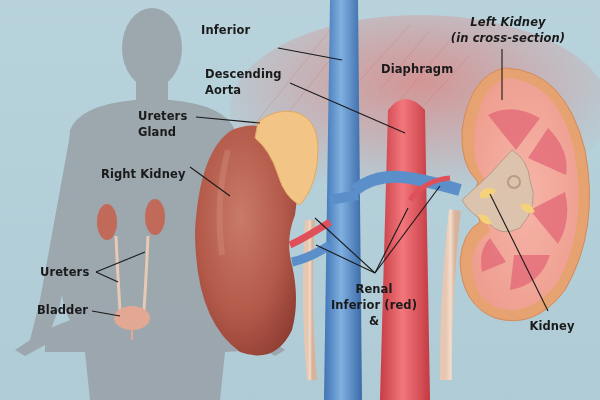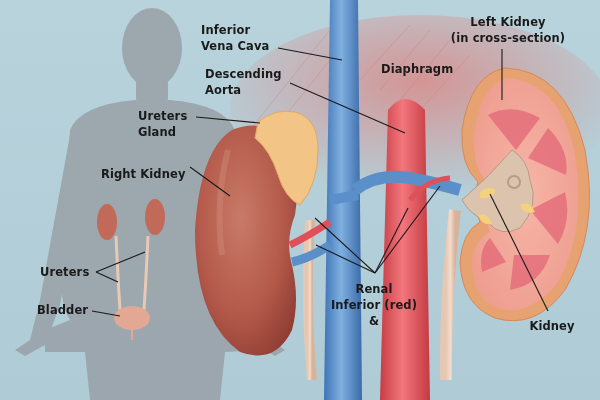--- a/index.html
+++ b/index.html
@@ -125,37 +125,36 @@
       <line x1="375" y1="273" x2="315" y2="218"></line>
       <line x1="375" y1="273" x2="316" y2="245"></line>
       <line x1="375" y1="273" x2="408" y2="208"></line>
       <line x1="375" y1="273" x2="440" y2="186"></line>
       <line x1="548" y1="311" x2="490" y2="194"></line>
     </g>
   </svg>
 
   <div class="label" style="left:201px; top:22px;">
     <span class="ln">Inferior</span>
-    <span class="ln">Vena Cava</span>
   </div>
   <div class="label" style="left:205px; top:66px;">
     <span class="ln">Descending</span>
     <span class="ln">Aorta</span>
   </div>
   <div class="label" style="left:138px; top:108px;">
     <span class="ln">Ureters</span>
     <span class="ln">Gland</span>
   </div>
   <div class="label" style="left:101px; top:166px;text-align:center;">
     <span class="ln">Right Kidney</span>
   </div>
   <div class="label" style="left:381px; top:61px;">
     <span class="ln">Diaphragm</span>
   </div>
-  <div class="label center" style="left:445px; top:14px; width:126px;">
+  <div class="label center" style="left:445px; top:14px; width:126px;font-style:italic;">
     <span class="ln">Left Kidney</span>
     <span class="ln">(in cross-section)</span>
   </div>
   <div class="label" style="left:40px; top:264px;">
     <span class="ln">Ureters</span>
   </div>
   <div class="label" style="left:37px; top:302px;">
     <span class="ln">Bladder</span>
   </div>
   <div class="label center" style="left:326px; top:281px; width:96px;">

